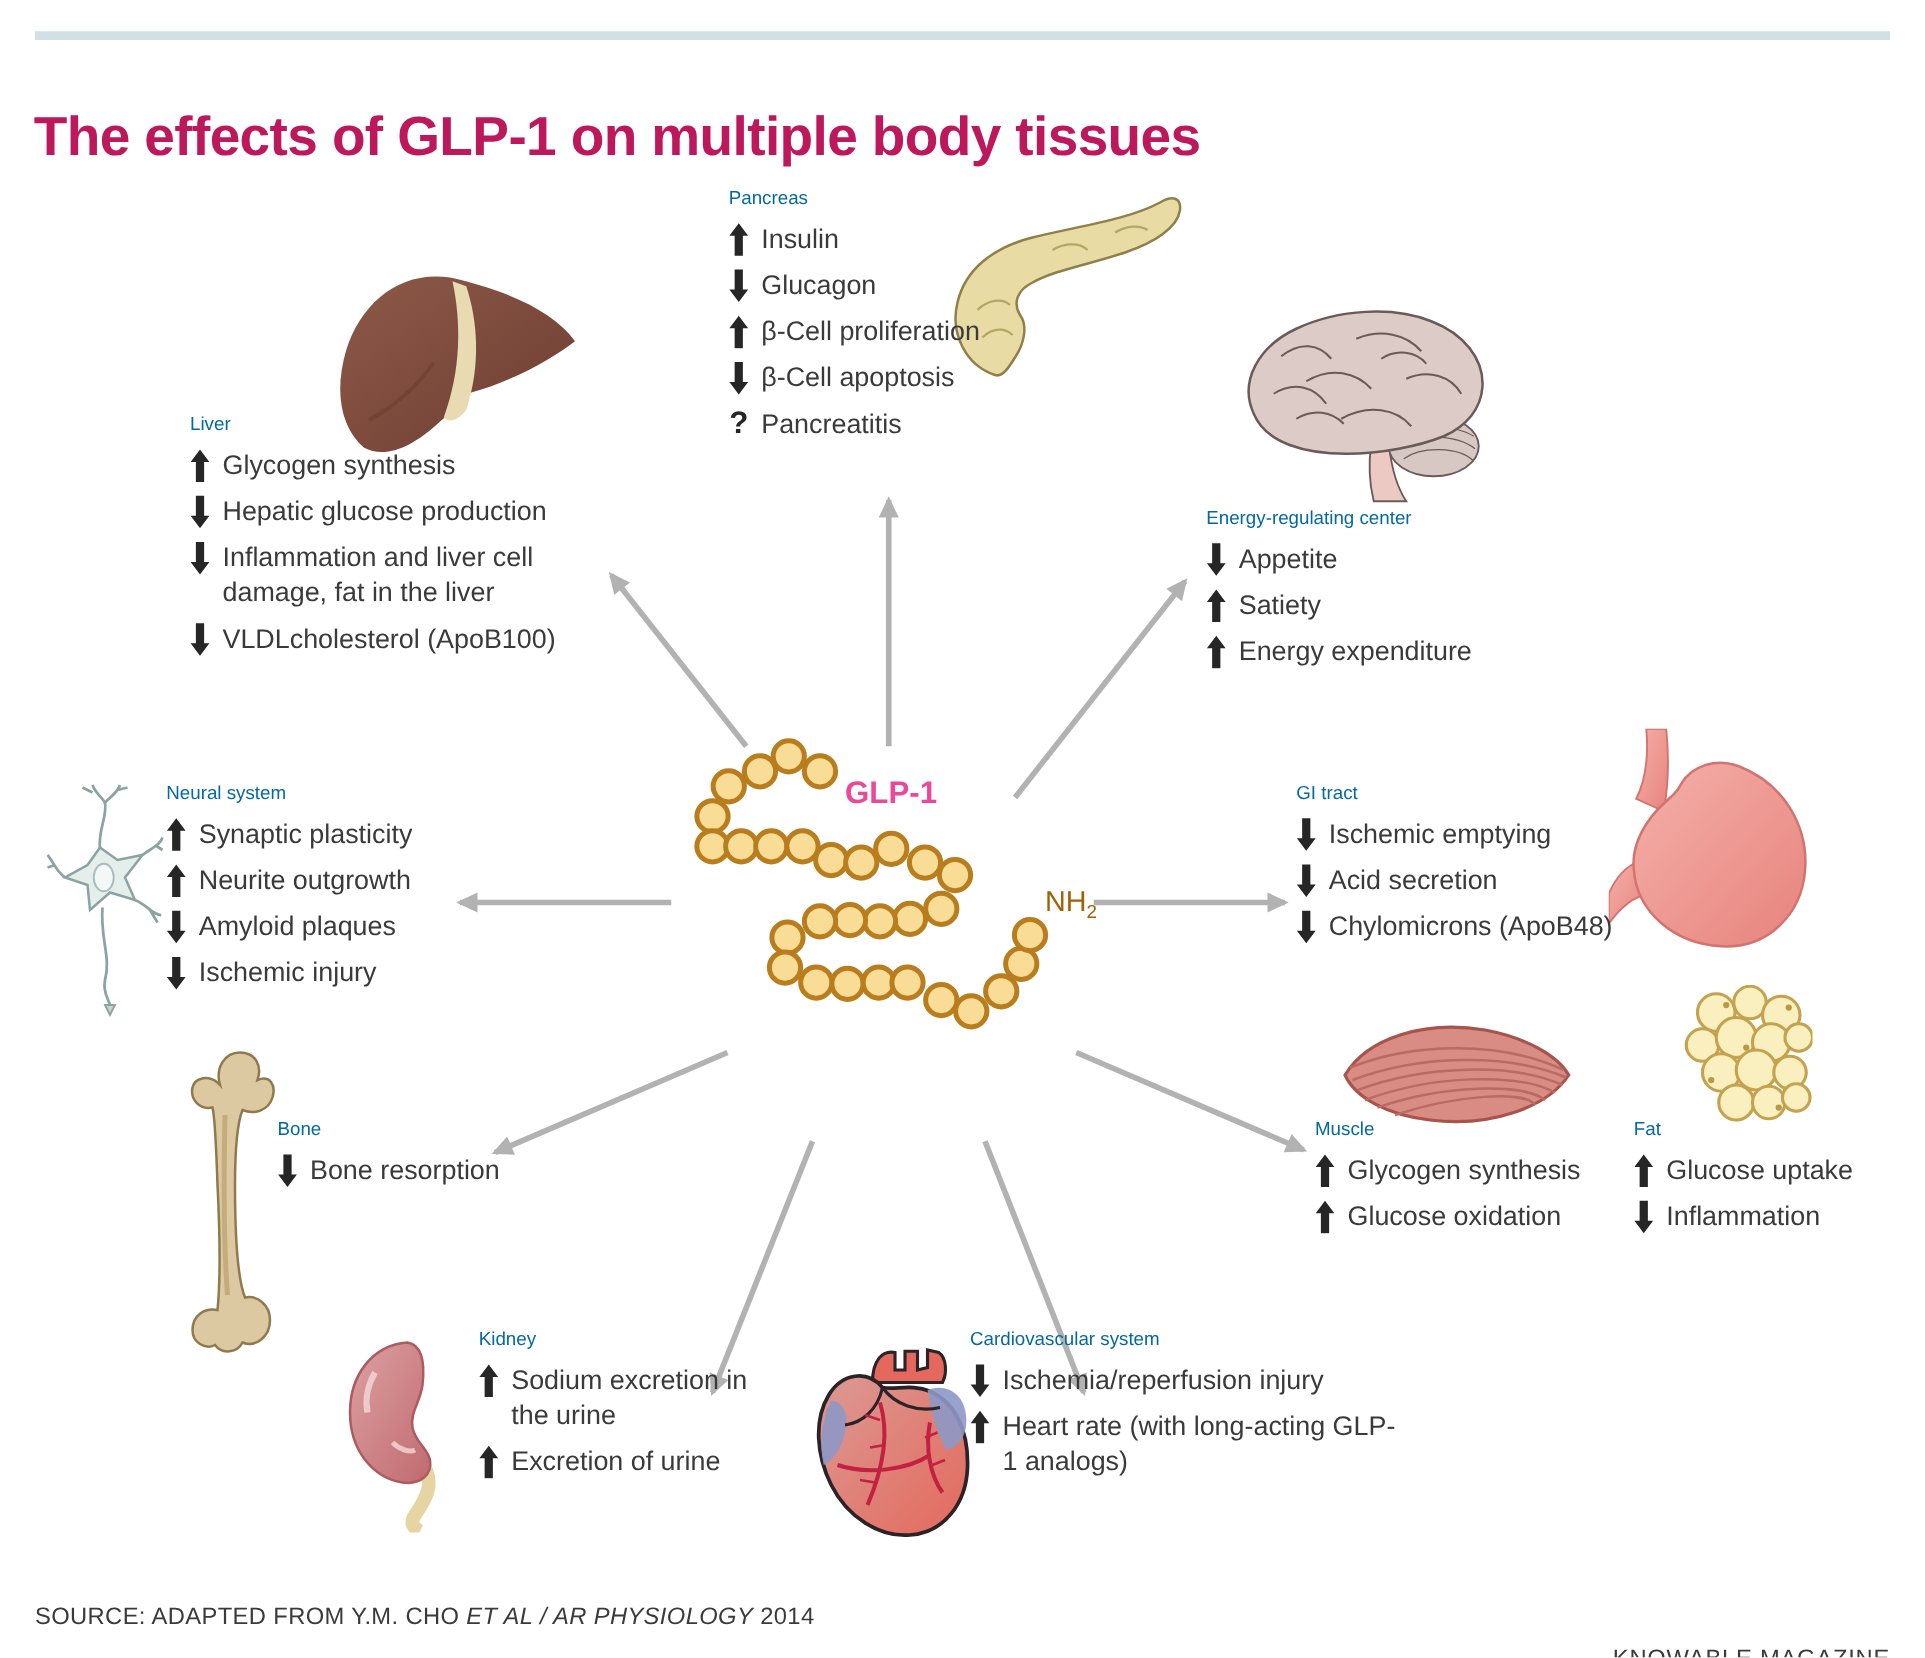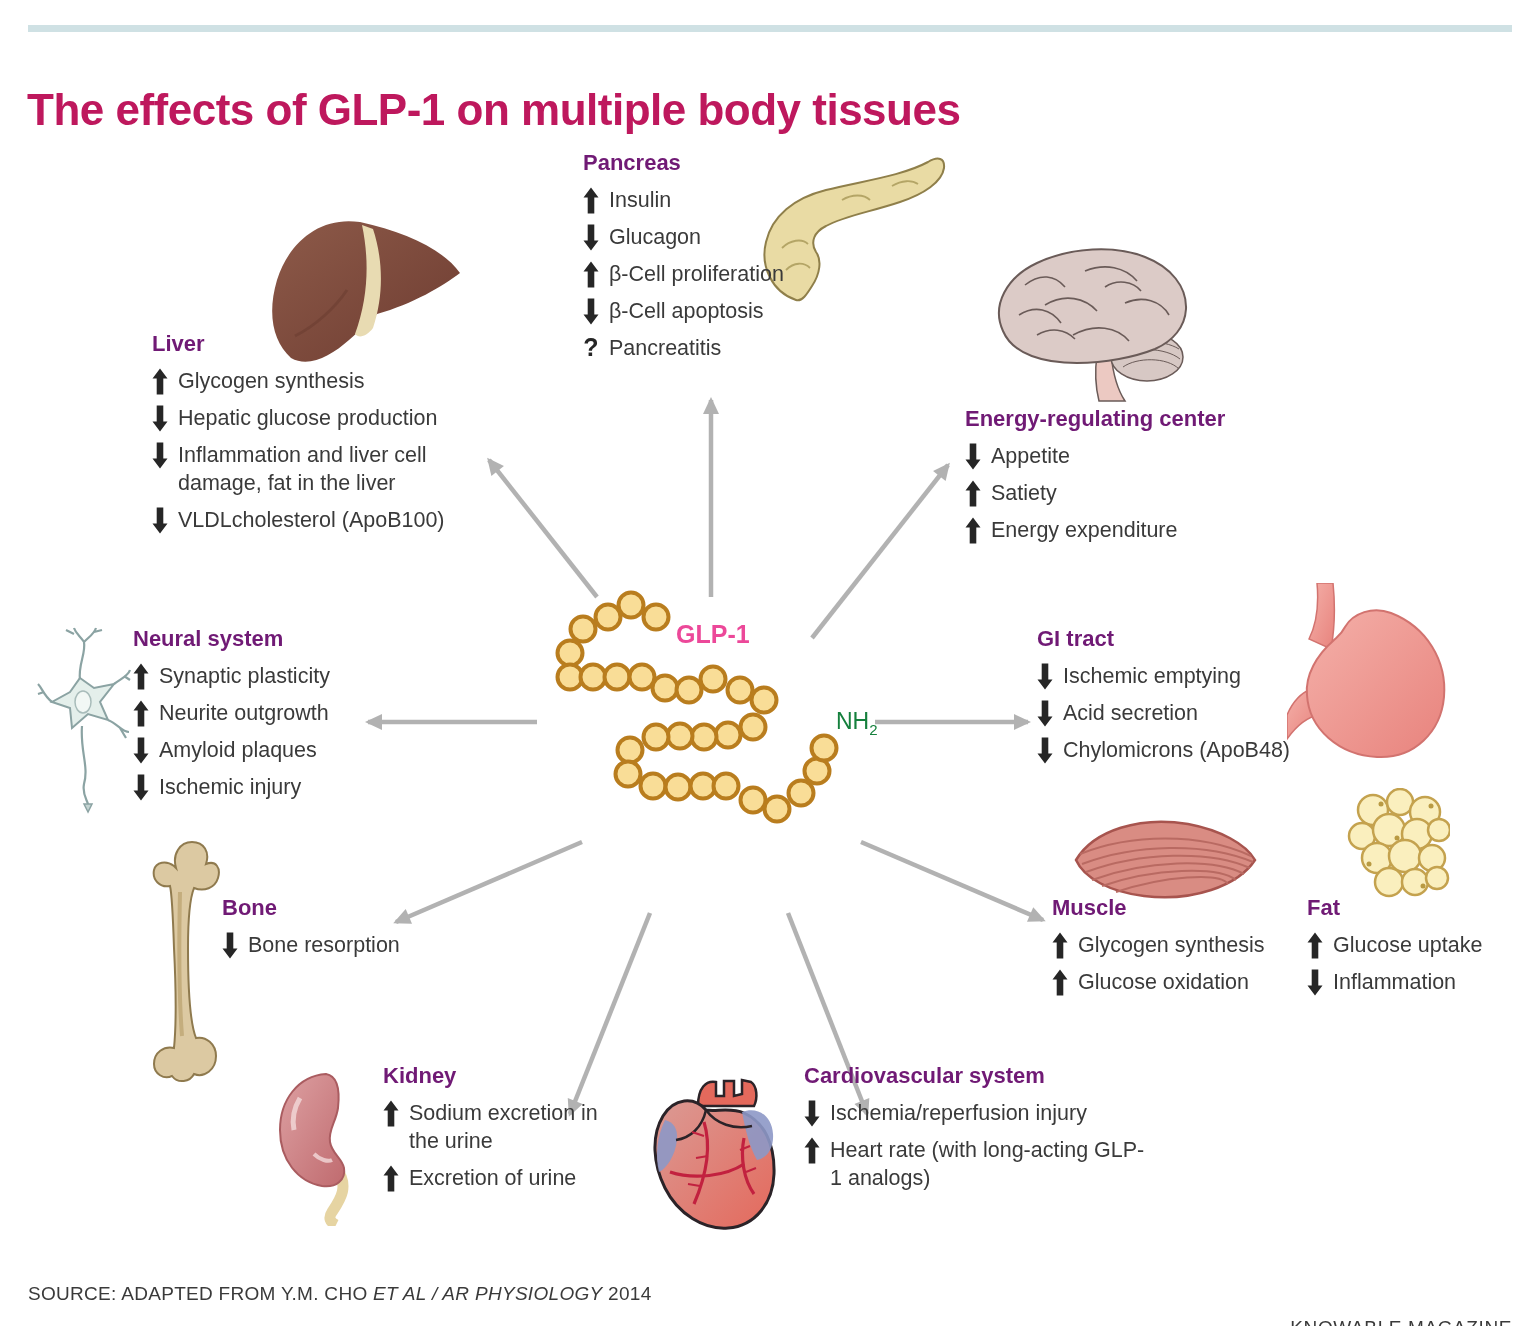--- a/index.html
+++ b/index.html
@@ -5,39 +5,39 @@
   html,body{margin:0;padding:0;background:#fff;}
   .canvas{position:relative;width:1540px;height:1326px;background:#fff;overflow:hidden;
           font-family:"Liberation Sans",sans-serif;}
   .rule{position:absolute;left:28px;top:25px;width:1484px;height:7px;background:#cfe1e4;}
   .title{position:absolute;left:27px;top:56px;font-size:44px;font-weight:bold;color:#be185d;
          letter-spacing:-0.5px;}
   
   .overlay{position:absolute;left:0;top:0;pointer-events:none;}
   #beads circle{fill:#f9dd97;stroke:#b97d1e;stroke-width:4;}
   .glp1-label{position:absolute;left:676px;top:620px;font-size:25px;font-weight:bold;color:#ec4899;}
-  .nh2-label{position:absolute;left:836px;top:708px;font-size:23px;color:#15803d;}
+  .nh2-label{position:absolute;left:836px;top:708px;font-size:23px;color:#a16207;}
   .nh2-label sub{font-size:15px;}
   
   .section{position:absolute;}
-  .section h3{margin:0 0 10px 0;font-size:22px;font-weight:bold;color:#701a75;}
+  .section h3{margin:0 0 10px 0;font-size:15px;font-weight:normal;color:#0369a1;}
   .row{display:flex;gap:10px;margin-bottom:9px;align-items:flex-start;}
   .row .mk{flex:0 0 16px;display:flex;justify-content:center;padding-top:1px;}
   .row .tx{font-size:21.5px;line-height:28px;color:#3a3a3a;}
   .qmark{font-size:25px;font-weight:bold;color:#262626;line-height:25px;}
   .sec-pancreas{left:583px;top:150px;width:330px}
   .sec-liver{left:152px;top:331px;width:356px}
   .sec-energy{left:965px;top:406px;width:340px}
   .sec-neural{left:133px;top:626px;width:310px}
   .sec-gi{left:1037px;top:626px;width:330px}
   .sec-bone{left:222px;top:895px;width:270px}
   .sec-muscle{left:1052px;top:895px;width:265px}
   .sec-fat{left:1307px;top:895px;width:225px}
   .sec-kidney{left:383px;top:1063px;width:250px}
-  .sec-cardio{left:804px;top:1063px;width:346px}
+  .sec-cardio{left:776px;top:1063px;width:346px}
   
   .organ{position:absolute;}
   .org-liver{left:265px;top:216px}
   .org-pancreas{left:752px;top:148px}
   .org-brain{left:985px;top:243px}
   .org-stomach{left:1287px;top:583px}
   .org-neuron{left:36px;top:626px}
   .org-bone{left:146px;top:838px}
   .org-muscle{left:1070px;top:810px}
   .org-fat{left:1345px;top:788px}

